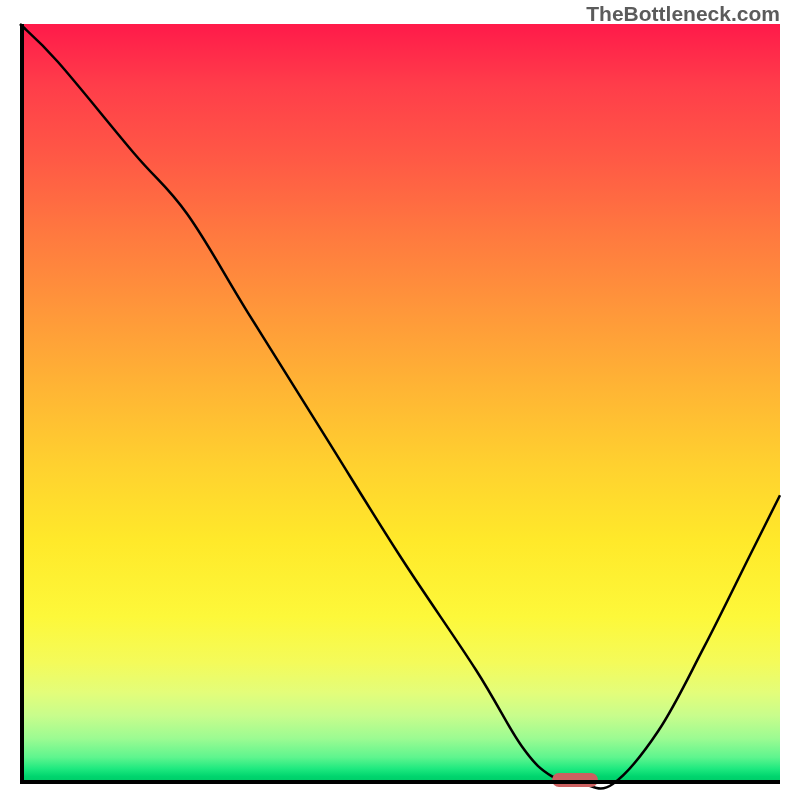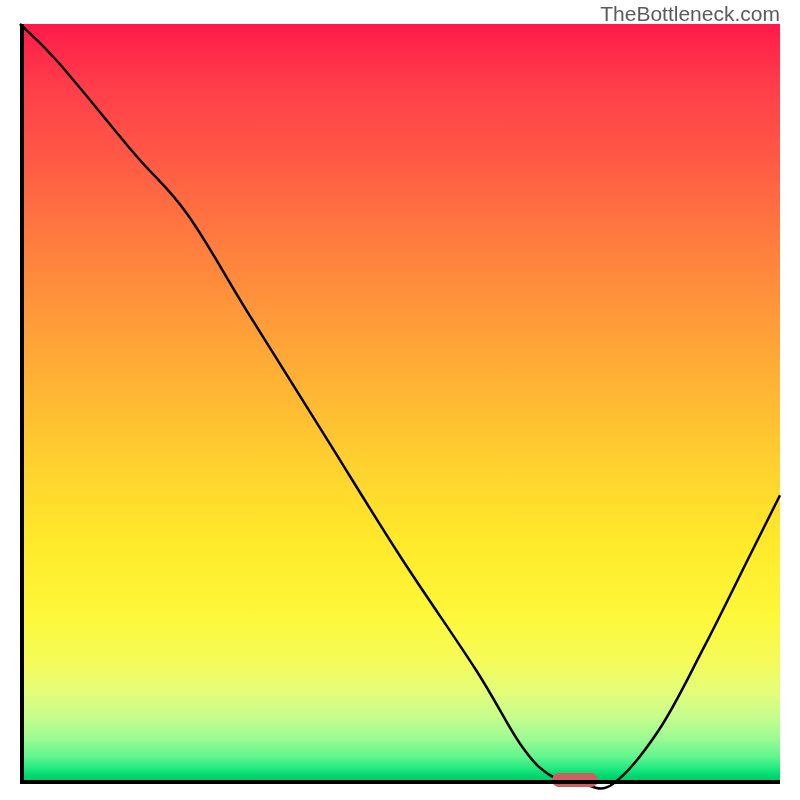--- a/index.html
+++ b/index.html
@@ -10,21 +10,21 @@
     height: 800px;
     position: relative;
     font-family: Arial, sans-serif;
   }
   .watermark {
     position: absolute;
     top: 2px;
     right: 20px;
     color: #5b5b5b;
     font-size: 21px;
-    font-weight: normal;
+    font-weight: bold;
     z-index: 5;
     text-align: right;
   }
   .plot-area {
     position: absolute;
     left: 20px;
     top: 24px;
     width: 760px;
     height: 760px;
   }

